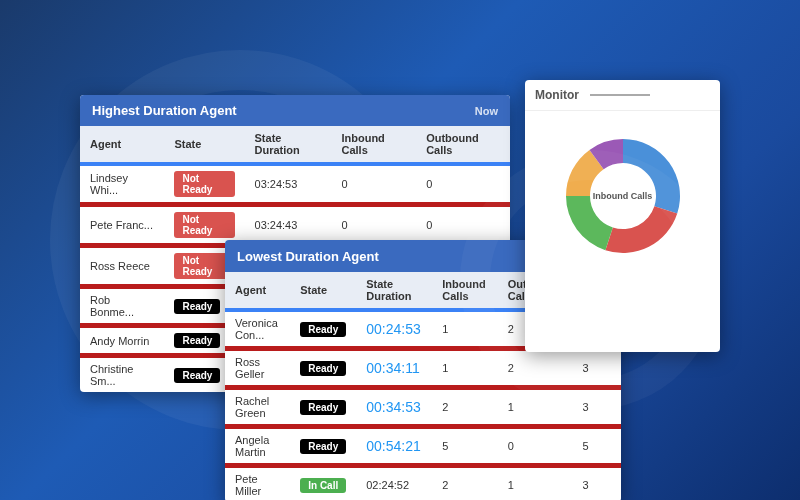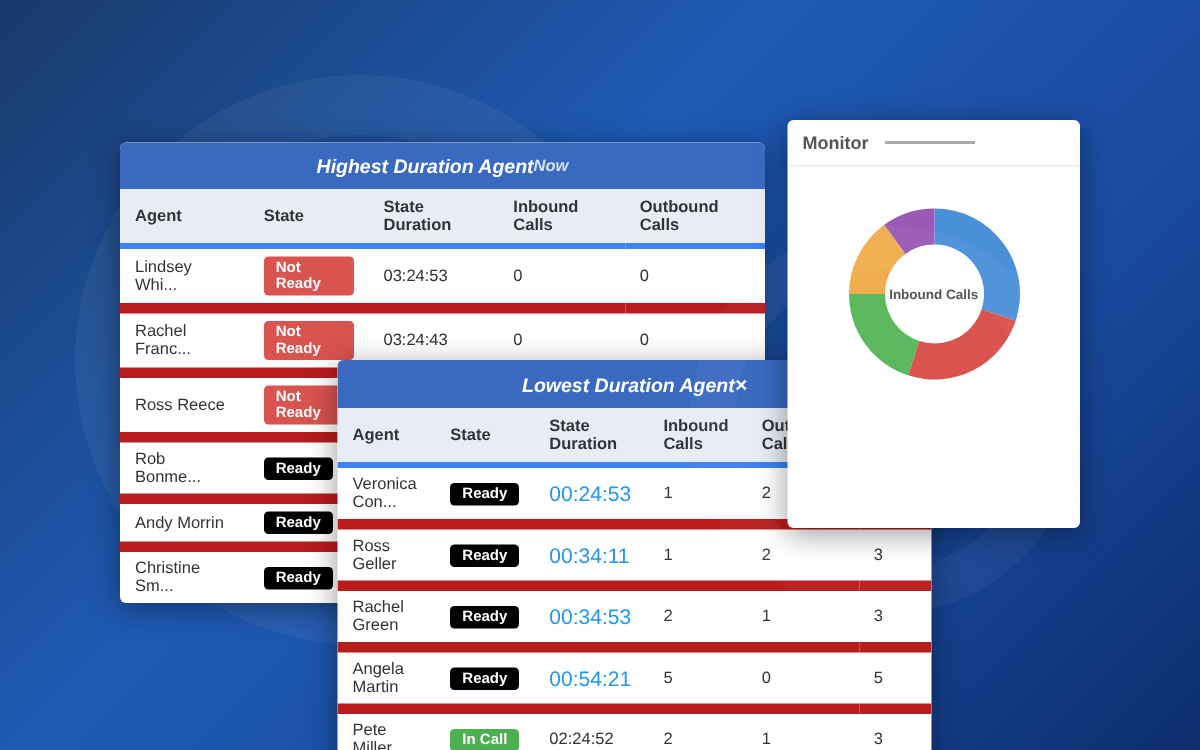--- a/index.html
+++ b/index.html
@@ -43,23 +43,22 @@
       overflow: hidden;
     }
 
     .panel-header {
       background: #3a6abf;
       color: white;
       padding: 8px 12px;
       font-weight: bold;
       font-size: 13px;
       display: flex;
-      justify-content: center;
+      justify-content: space-between;
       align-items: center;
-      font-style: italic;
     }
 
     .panel-header .now-label {
       font-size: 11px;
       color: rgba(255,255,255,0.8);
     }
 
     .panel-close {
       color: white;
       font-size: 14px;
@@ -78,21 +77,21 @@
     thead th {
       padding: 6px 10px;
       text-align: left;
       font-weight: bold;
       font-size: 11px;
       color: #333;
       border-bottom: 4px solid #3b82f6;
     }
 
     tbody tr {
-      border-bottom: 7px solid #b91c1c;
+      border-bottom: 5px solid #b91c1c;
     }
 
     tbody tr:last-child {
       border-bottom: none;
     }
 
     tbody td {
       padding: 5px 10px;
       font-size: 11px;
       color: #333;
@@ -201,21 +200,21 @@
     </thead>
     <tbody id="highest-tbody">
         <tr>
     <td>Lindsey Whi...</td>
     <td><span class="badge badge-not-ready">Not Ready</span></td>
     <td>03:24:53</td>
     <td>0</td>
     <td>0</td>
   </tr>
         <tr>
-    <td>Rachel Franc...</td>
+    <td>Pete Franc...</td>
     <td><span class="badge badge-not-ready">Not Ready</span></td>
     <td>03:24:43</td>
     <td>0</td>
     <td>0</td>
   </tr>
         <tr>
     <td>Ross Reece</td>
     <td><span class="badge badge-not-ready">Not Ready</span></td>
     <td>02:36:21</td>
     <td>0</td>

